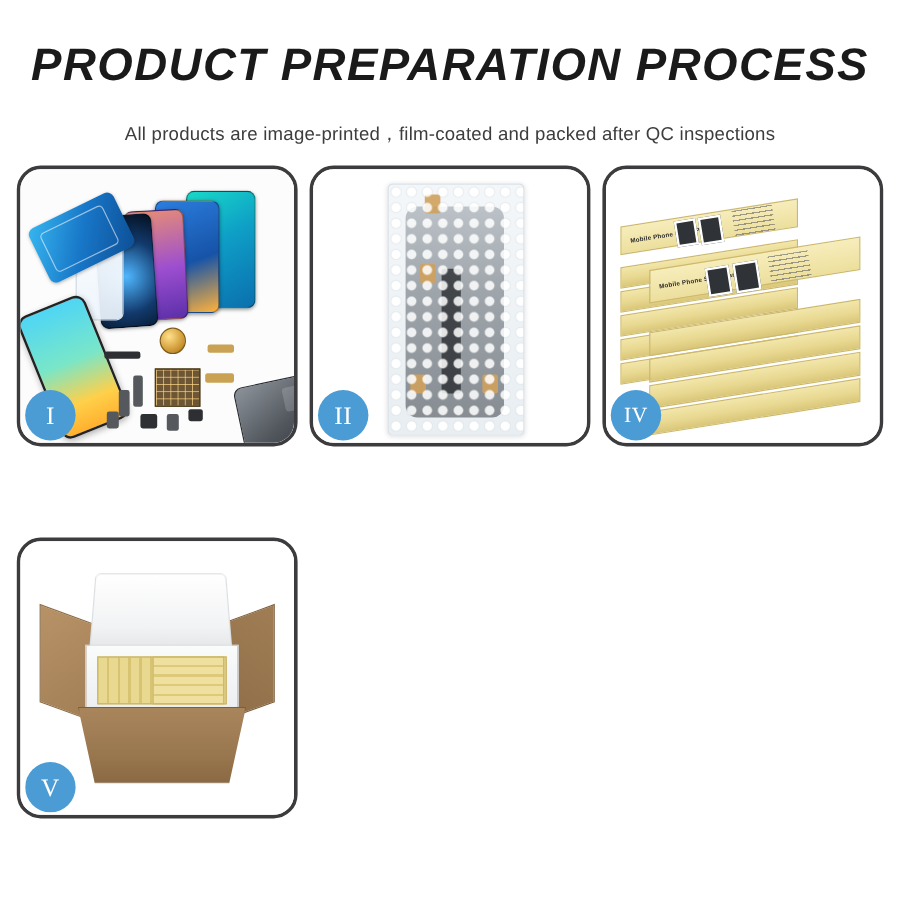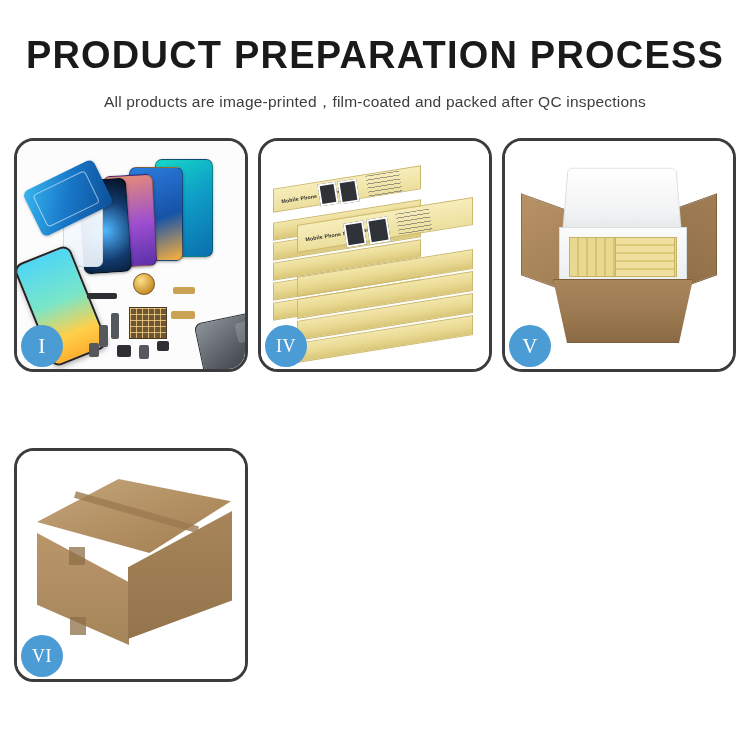--- a/index.html
+++ b/index.html
@@ -26,23 +26,24 @@
     text-align: center;
     padding-top: 36px;
   }
   .title {
     font-size: 38px;
     font-weight: bold;
     letter-spacing: 1.2px;
     color: #1a1a1a;
     line-height: 1.05;
     font-family: "Liberation Sans", sans-serif;
+    font-style: italic;
   }
   .subtitle {
-    margin-top: 16px;
+    margin-top: 26px;
     font-size: 15.5px;
     color: #3d3d3d;
     letter-spacing: 0.2px;
     font-family: "Liberation Sans", sans-serif;
   }
 
   
   .grid {
     position: absolute;
     left: 14px;
@@ -388,20 +389,34 @@
             <div class="pt" style="left:2px;top:72px;width:10px;height:14px;"></div>
             <div class="pt pt-dark" style="left:70px;top:70px;width:12px;height:10px;"></div>
             <div class="backplate"></div>
 
           </div>
         </div>
       </div>
       <div class="badge">I</div>
     </div>
 
+    <div class="panel">
+      <div class="panel-inner p2">
+        <div class="bubble-bag">
+          <div class="screen-in-bag"></div>
+          <div class="flex-strip"></div>
+          <div class="tape tape-1"></div>
+          <div class="tape tape-2"></div>
+          <div class="tape tape-3"></div>
+          <div class="tape tape-4"></div>
+          <div class="bubble-overlay"></div>
+        </div>
+      </div>
+      <div class="badge">II</div>
+    </div>
 
 
     <div class="panel">
       <div class="panel-inner p4">
         <div class="stack">
           <div class="sb sb-layer" style="top:132px;"></div>
           <div class="sb sb-layer" style="top:112px;"></div>
           <div class="sb sb-layer" style="top:92px;"></div>
           <div class="sb sb-layer" style="top:72px;"></div>
           <div class="sb sb-layer" style="top:52px;"></div>
@@ -431,26 +446,15 @@
         <div class="v-flapR"></div>
         <div class="v-cooler-lid"></div>
         <div class="v-cooler-body"></div>
         <div class="v-yellow-fill"></div>
         <div class="v-yellow-fill2"></div>
         <div class="v-carton-front"></div>
       </div>
       <div class="badge">V</div>
     </div>
 
-    <div class="panel">
-      <div class="panel-inner p6">
-        <div class="c-top"></div>
-        <div class="c-top-seam"></div>
-        <div class="c-left"></div>
-        <div class="c-right"></div>
-        <div class="c-tab c-tab-1"></div>
-        <div class="c-tab c-tab-2"></div>
-      </div>
-      <div class="badge small">VI</div>
-    </div>
 
   </div>
 </div>
 
 </body></html>

